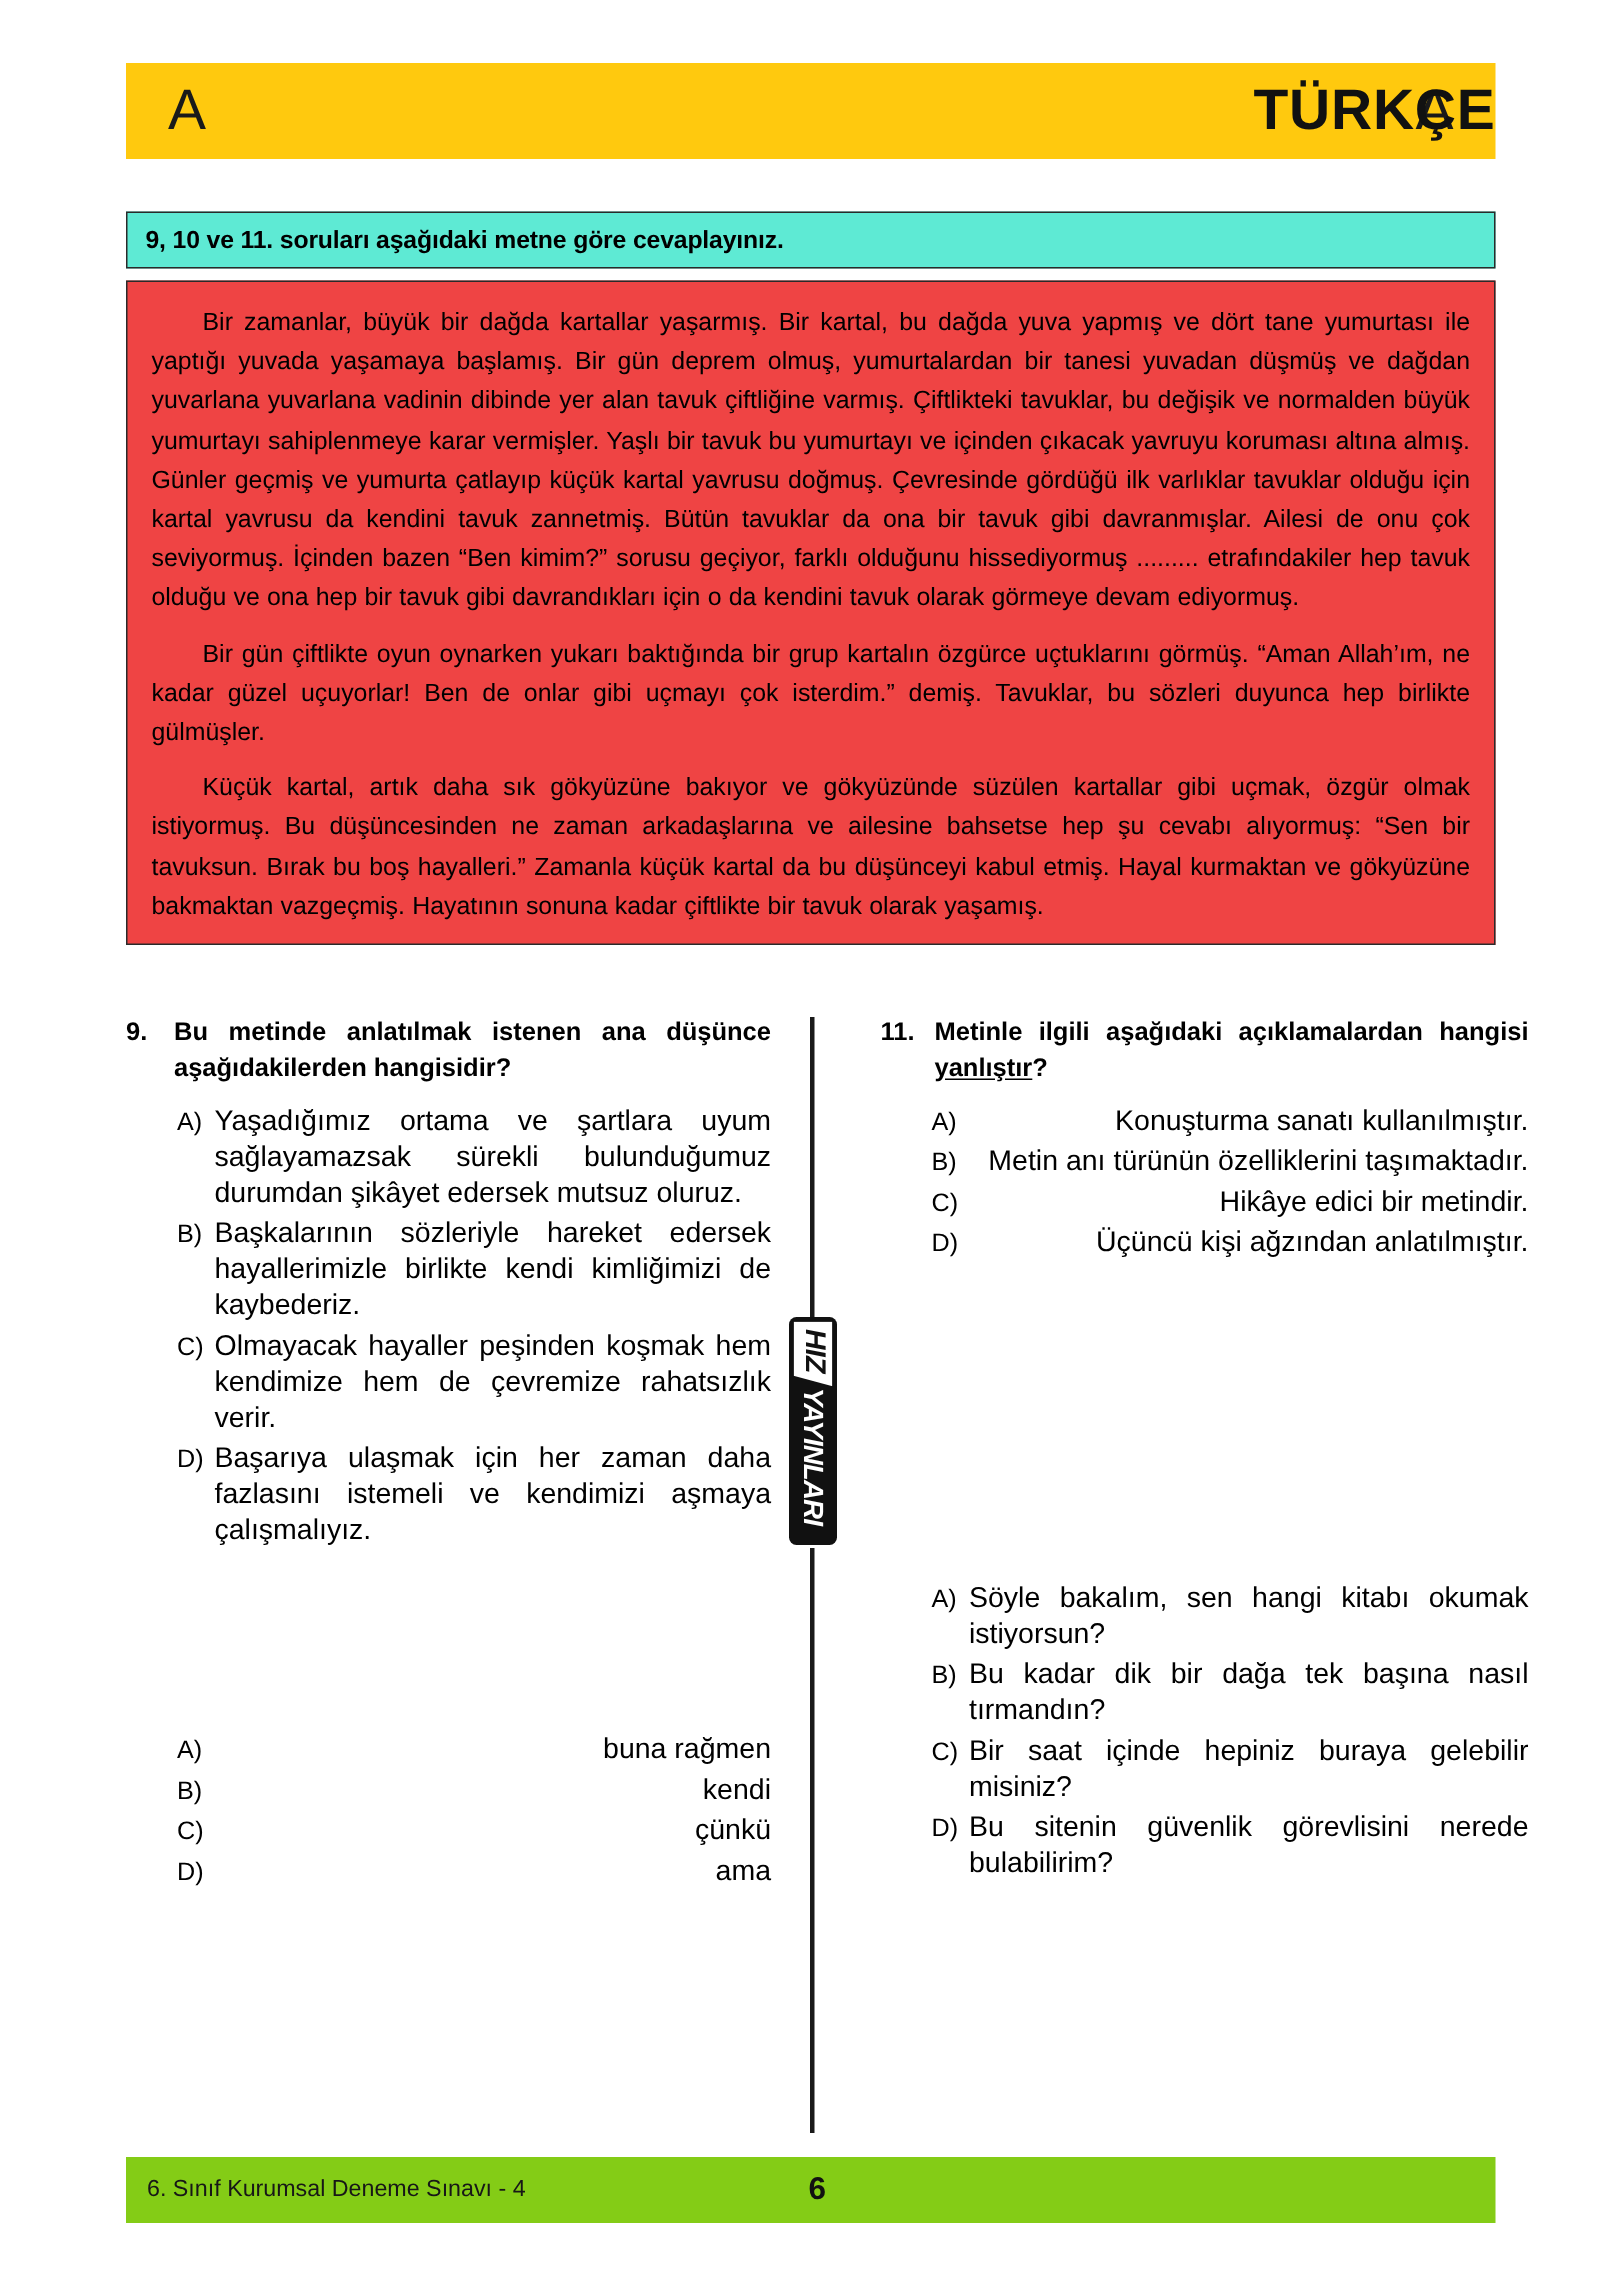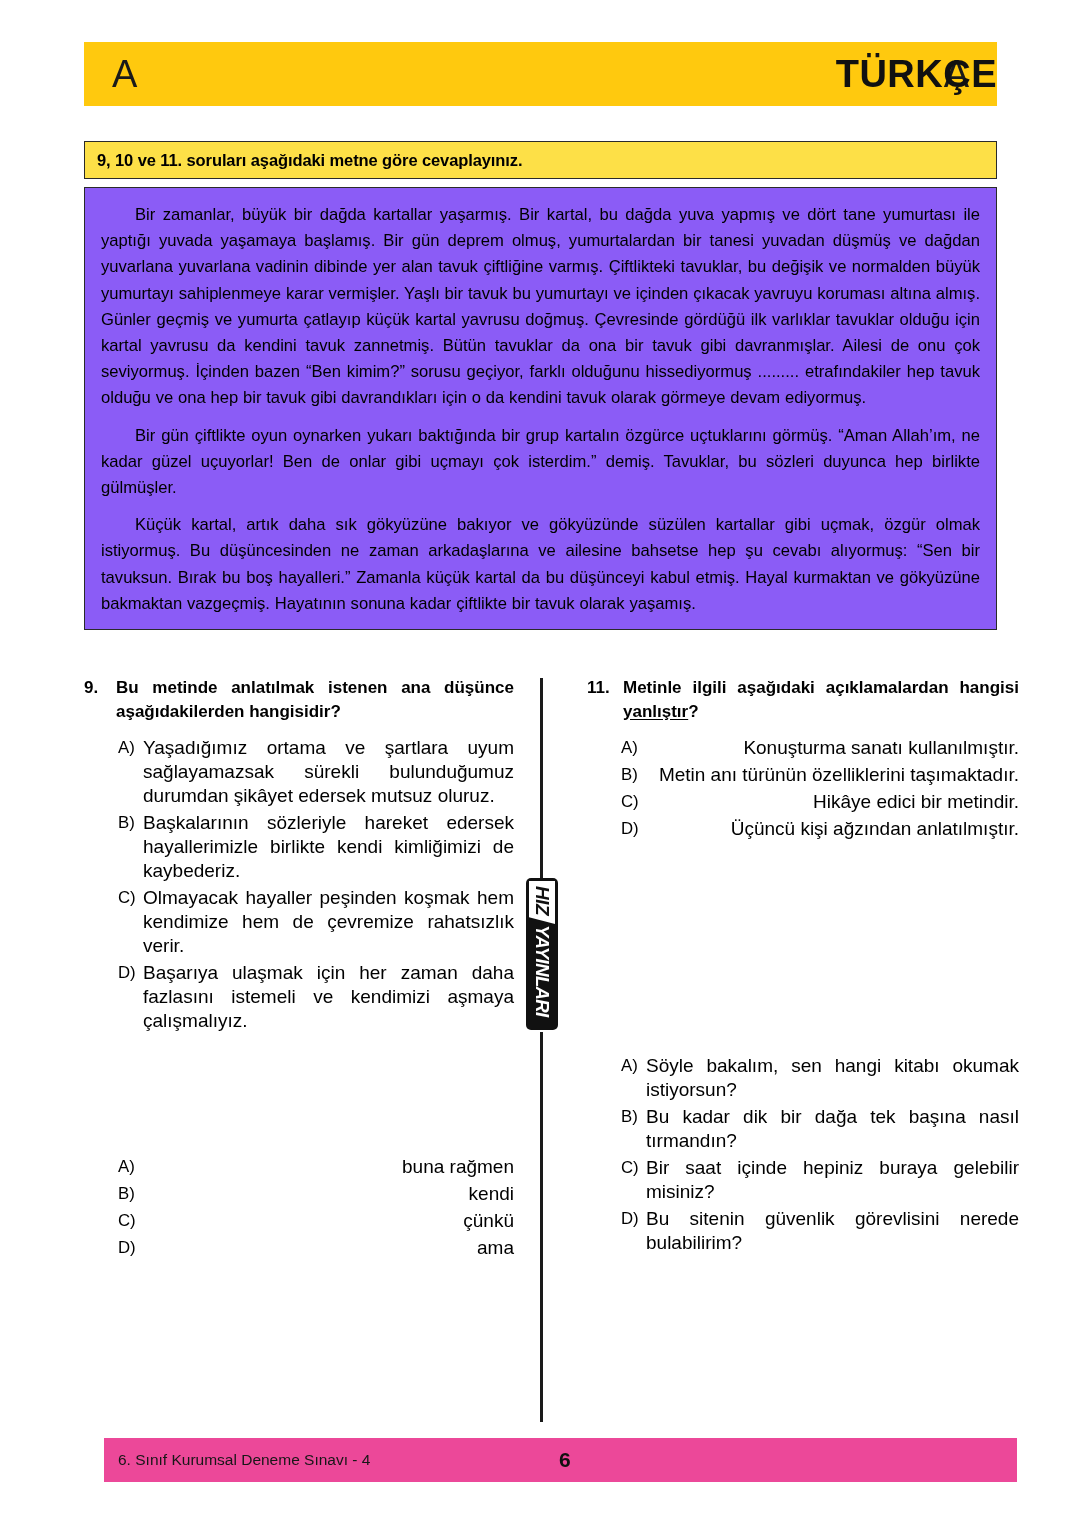--- a/index.html
+++ b/index.html
@@ -21,29 +21,29 @@
   }
   .header-letter { font-size:38px; font-weight:400; color:#1a1a1a; line-height:1; }
   .header-title {
     position:absolute; left:0; right:0; text-align:right;
     font-size:38px; font-weight:bold; letter-spacing:.5px; color:#111;
   }
 
   
   .instruction-box {
     position:absolute; left:84px; top:141px; width:913px; height:38px;
-    background:#fde047; border:1.6px solid #2a2a2a;
+    background:#5eead4; border:1.6px solid #2a2a2a;
     display:flex; align-items:center; padding-left:12px;
   }
   .instruction-text { font-size:16.5px; font-weight:bold; color:#000; letter-spacing:-.1px; }
 
   
   .passage-box {
     position:absolute; left:84px; top:187px; width:913px; height:443px;
-    border:1.6px solid #2a2a2a; background:#8b5cf6;
+    border:1.6px solid #2a2a2a; background:#ef4444;
     padding:14px 16px 10px 16px;
   }
   .passage-p {
     font-size:16.6px; line-height:26.2px; text-align:justify;
     text-indent:34px; color:#000; margin-bottom:11px;
     word-spacing:.2px;
   }
   .passage-p:last-child { margin-bottom:0; }
 
   
@@ -106,22 +106,21 @@
   }
   .logo-yay {
     color:#fff; font-size:18.5px; font-weight:bold; font-style:italic;
     letter-spacing:-.6px; line-height:24px;
     padding-left:1px;
   }
 
   
   .footer-bar {
     position:absolute; left:84px; top:1438px; width:913px; height:44px;
-    background:#ec4899;
-    margin-left:20px;
+    background:#84cc16;
   }
   .footer-text {
     position:absolute; left:14px; top:50%; transform:translateY(-50%);
     font-size:15.5px; color:#171717;
   }
   .footer-page {
     position:absolute; left:455px; top:50%; transform:translateY(-50%);
     font-size:21px; font-weight:bold; color:#111;
   }
 </style>

